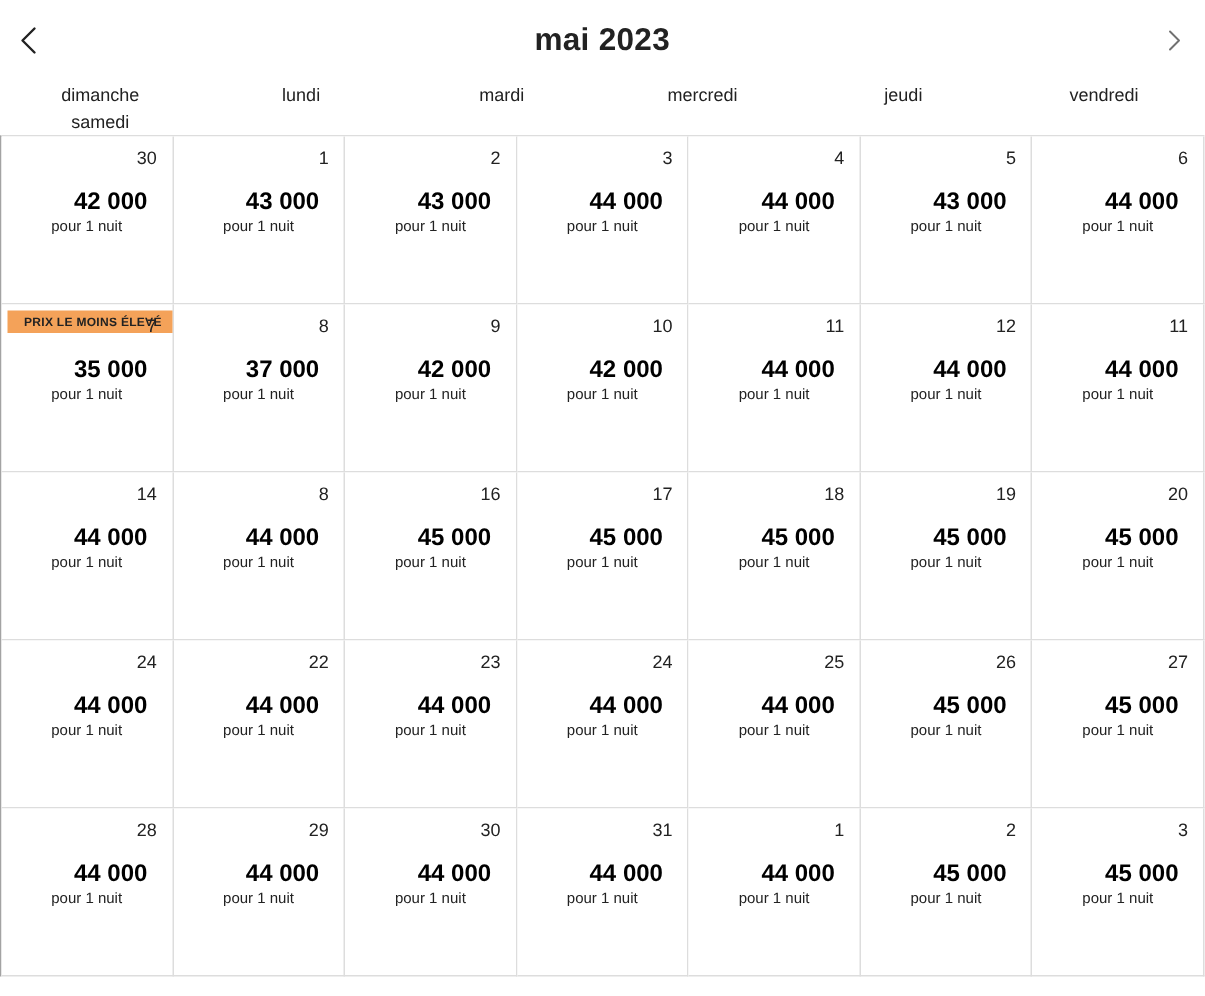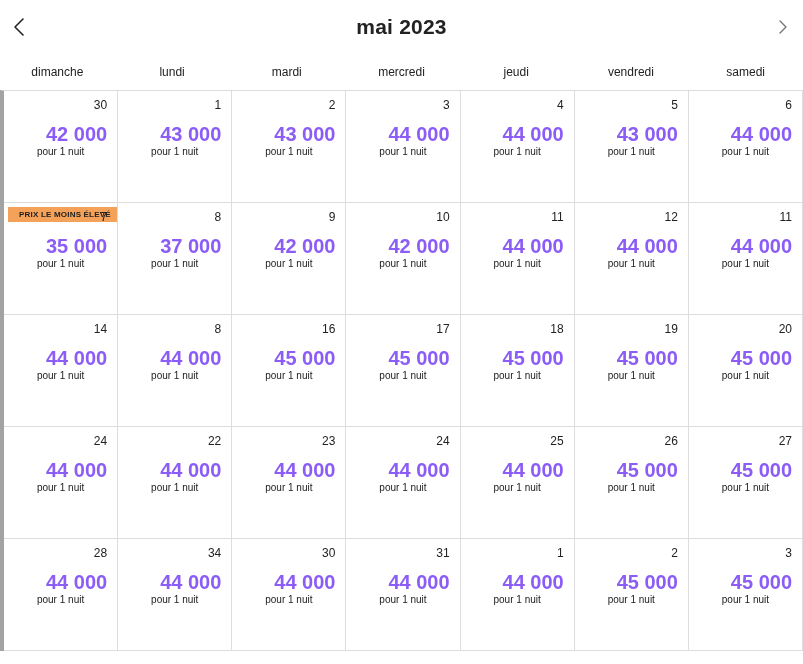--- a/index.html
+++ b/index.html
@@ -50,37 +50,37 @@
   }
   .nav-prev { left: 6px; }
   .nav-next { right: 6px; }
   .nav-arrow svg { display: block; }
   .nav-prev svg { stroke: #222222; }
   .nav-next svg { stroke: #717171; }
 
   
   .weekdays {
     display: grid;
-    grid-template-columns: repeat(7, 1fr);
+    grid-template-columns: repeat(6, 1fr);
     height: 36px;
     align-items: center;
   }
   .weekday {
     text-align: center;
     font-size: 12px;
     color: #222222;
   }
 
   
   .grid {
     display: grid;
     grid-template-columns: repeat(7, 1fr);
     grid-auto-rows: 112px;
     border-top: 1px solid #dddddd;
-    border-left: 4px solid #a3a3a3;
+    border-left: 1px solid #a3a3a3;
     width: 803px;
     box-sizing: border-box;
   }
   .day-cell {
     position: relative;
     border-right: 1px solid #dddddd;
     border-bottom: 1px solid #dddddd;
     box-sizing: border-box;
     padding: 8px 10px;
     background: #ffffff;
@@ -96,23 +96,23 @@
     line-height: 14px;
   }
   .price-block {
     position: absolute;
     left: 0;
     right: 0;
     top: 34px;
     text-align: center;
   }
   .price {
-    font-size: 20px;
+    font-size: 16px;
     font-weight: bold;
-    color: #8b5cf6;
+    color: #000000;
     line-height: 19px;
     padding-left: 32px;
   }
   .price-sub {
     font-size: 10px;
     color: #222222;
     margin-top: 2px;
     line-height: 12px;
   }
   .lowest-badge {
@@ -359,21 +359,21 @@
         </div>
       </div>
       <div class="day-cell">
         <div class="day-number">28</div>
         <div class="price-block">
           <div class="price">44 000</div>
           <div class="price-sub">pour 1 nuit</div>
         </div>
       </div>
       <div class="day-cell">
-        <div class="day-number">34</div>
+        <div class="day-number">29</div>
         <div class="price-block">
           <div class="price">44 000</div>
           <div class="price-sub">pour 1 nuit</div>
         </div>
       </div>
       <div class="day-cell">
         <div class="day-number">30</div>
         <div class="price-block">
           <div class="price">44 000</div>
           <div class="price-sub">pour 1 nuit</div>

